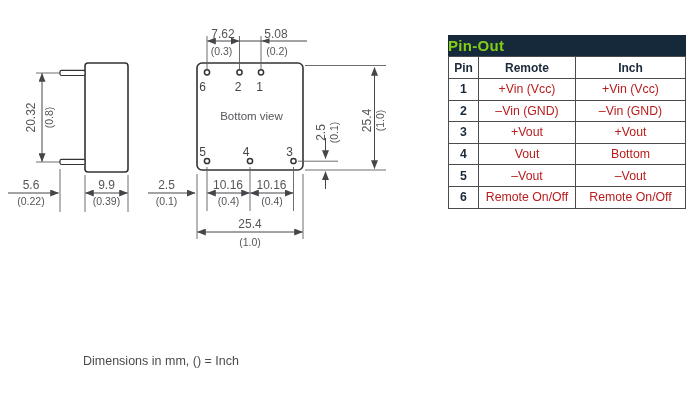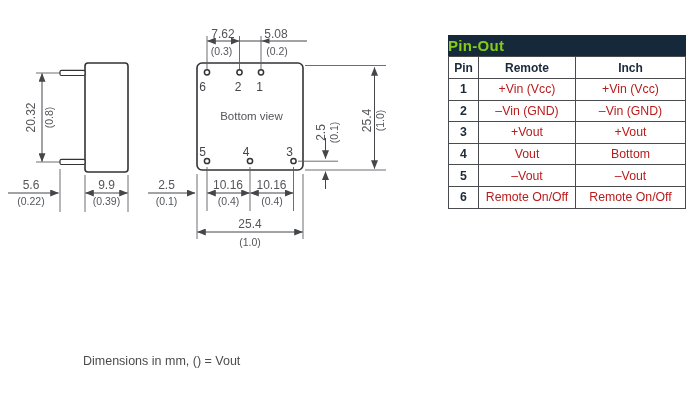--- a/index.html
+++ b/index.html
@@ -173,20 +173,20 @@
         <tr>
           <td class="pin-num">6</td>
           <td>Remote On/Off</td>
           <td>Remote On/Off</td>
         </tr>
       </tbody>
     </table>
   </div>
 
   <div class="notes">
-    <div>Dimensions in mm, () = Vout</div>
+    <div>Dimensions in mm, () = Inch</div>
     
     
     
     
   </div>
 
 </div>
 
 </body></html>

